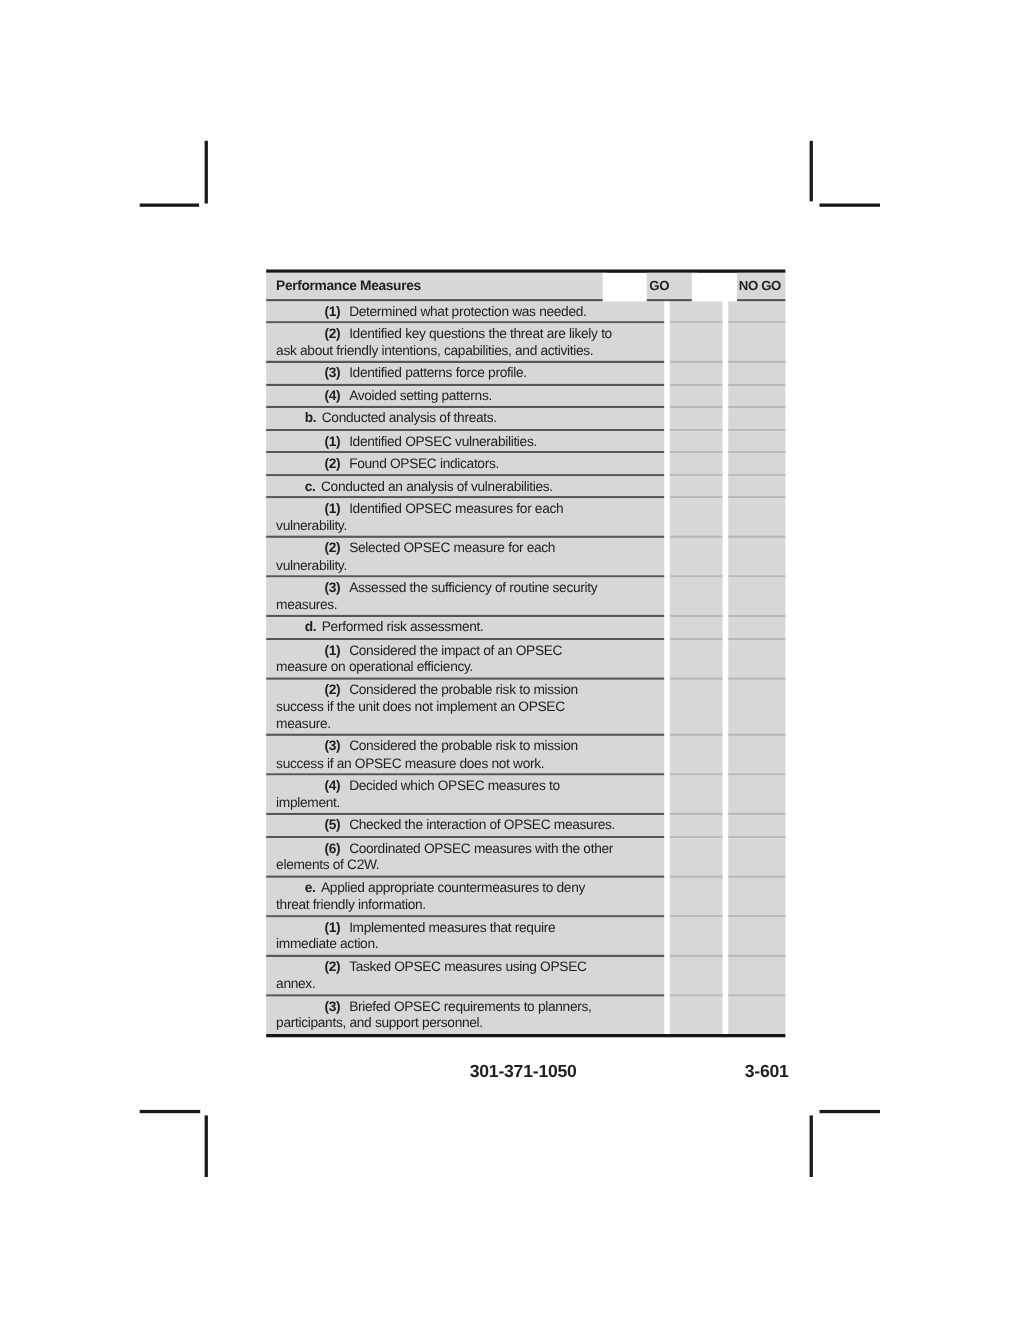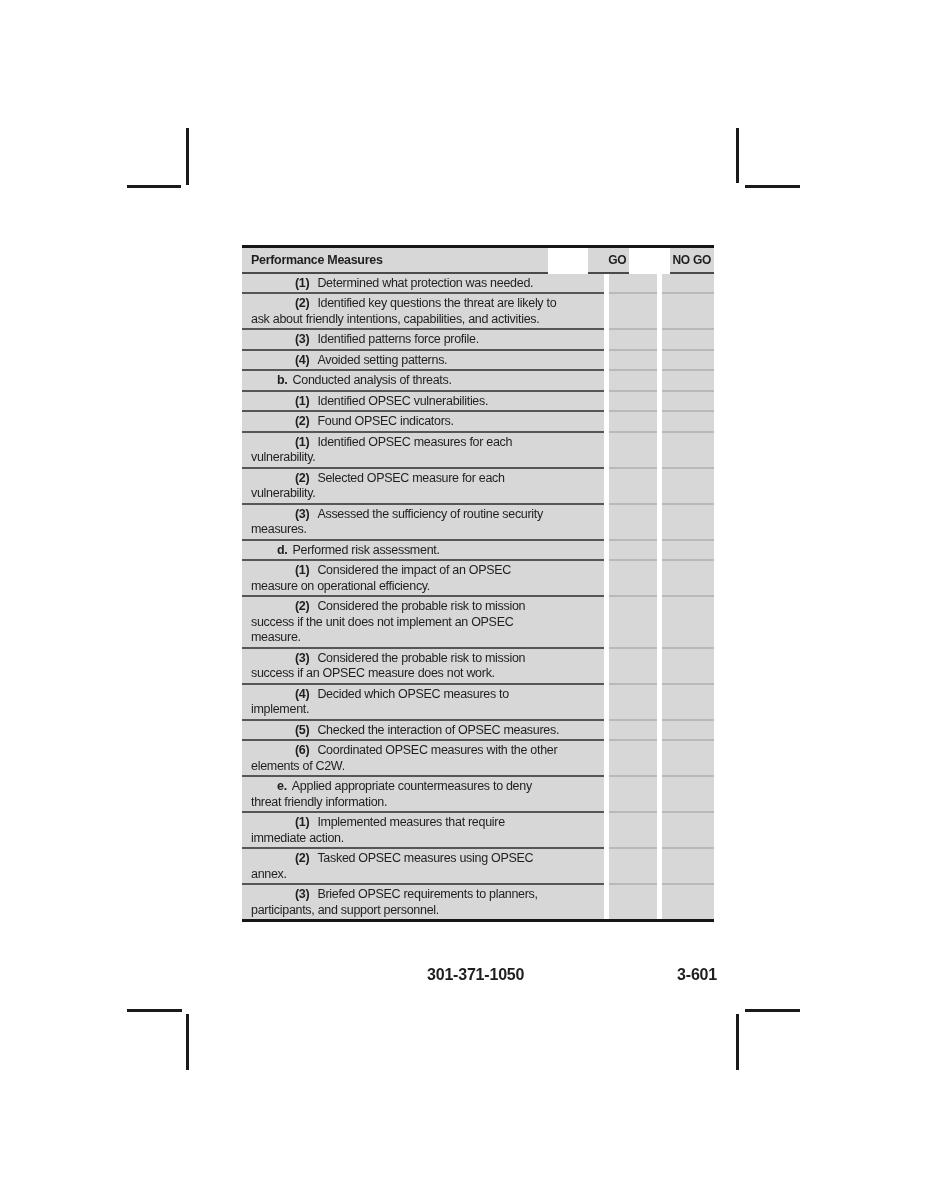--- a/index.html
+++ b/index.html
@@ -31,21 +31,21 @@
     letter-spacing: -0.3px;
     padding: 2px 3px 1px 9px;
   }
   .cell.main  { width: 362px; border-bottom: 2px solid #565656; }
   .colgap     { width: 5px; background: #ffffff; }
   .cell.go    { width: 48px; border-bottom: 2px solid #b9b9b9; }
   .cell.nogo  { width: 52px; border-bottom: 2px solid #b9b9b9; }
   .trow:last-child .cell { border-bottom-width: 0; }
 
   .thead .cell { font-weight: bold; padding-top: 5px; padding-bottom: 3px; border-bottom: 2px solid #4a4a4a; }
-  .thead .go, .thead .nogo { text-align: right; font-size: 12px; padding-left: 2px; margin-left: 36px; }
+  .thead .go, .thead .nogo { text-align: left; font-size: 12px; padding-left: 2px; margin-left: 36px; }
 
   .prefix { font-weight: bold; }
   .txt { white-space: pre-line; }
   .numbered .main { text-indent: 44px; }
   .lettered .main { text-indent: 26px; }
   .numbered .prefix { margin-right: 8px; }
   .lettered .prefix { margin-right: 5px; }
 
   
   .footer-task {
@@ -130,20 +130,27 @@
   </div>
 
   <div class="trow numbered">
     <div class="cell main"><span class="prefix">(2)</span><span class="txt">Found OPSEC indicators.</span></div>
     <div class="colgap"></div>
     <div class="cell go"></div>
     <div class="colgap"></div>
     <div class="cell nogo"></div>
   </div>
 
+  <div class="trow lettered">
+    <div class="cell main"><span class="prefix">c.</span><span class="txt">Conducted an analysis of vulnerabilities.</span></div>
+    <div class="colgap"></div>
+    <div class="cell go"></div>
+    <div class="colgap"></div>
+    <div class="cell nogo"></div>
+  </div>
 
   <div class="trow numbered">
     <div class="cell main"><span class="prefix">(1)</span><span class="txt">Identified OPSEC measures for each
 vulnerability.</span></div>
     <div class="colgap"></div>
     <div class="cell go"></div>
     <div class="colgap"></div>
     <div class="cell nogo"></div>
   </div>
 

